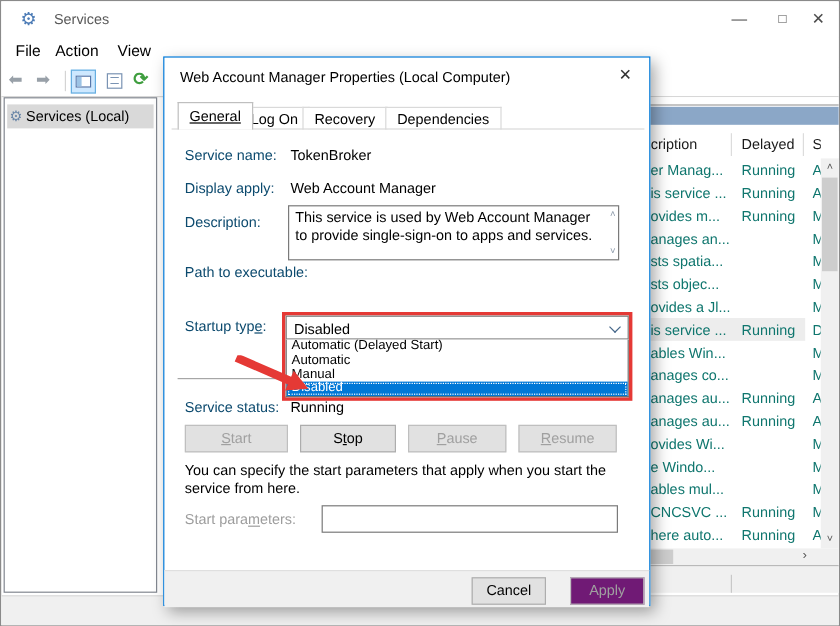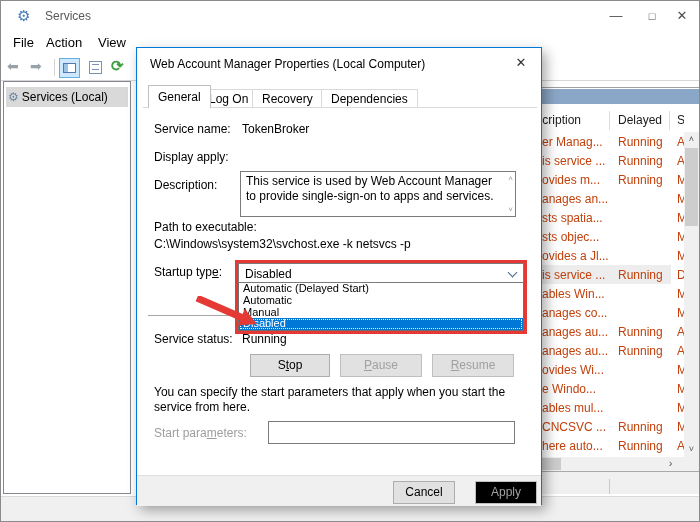--- a/index.html
+++ b/index.html
@@ -37,21 +37,21 @@
   .pane-topline { position:absolute; left:0; top:6px; width:158px; height:1px; background:#a0a0a0; }
   .pane-band { position:absolute; left:0; top:8px; width:158px; height:15px; background:#8ba7c7; }
   .lv-header { position:absolute; left:0; top:28px; width:158px; height:23px; background:#fff; color:#1a1a1a; }
   .lv-header .h-desc { position:absolute; left:1px; top:4px; width:65px; overflow:hidden; white-space:nowrap; }
   .lv-header .h-desc span { margin-left:-21px; display:inline-block; }
   .lv-header .h-status { position:absolute; left:77px; top:4px; }
   .lv-header .h-startup { position:absolute; left:136px; top:4px; width:7px; overflow:hidden; white-space:nowrap; }
   .hsep1 { position:absolute; left:68px; top:2px; width:1px; height:19px; background:#dcdcdc; }
   .hsep2 { position:absolute; left:128px; top:2px; width:1px; height:19px; background:#dcdcdc; }
   .lv-rows { position:absolute; left:0; top:51px; width:143px; }
-  .lv-row { position:relative; width:130px; height:19px; color:#c2410c;padding-left:24px; }
+  .lv-row { position:relative; width:130px; height:19px; color:#0f766e;padding-left:24px; }
   .lv-row.highlighted { background:#ededed; }
   .lv-row .c-desc { position:absolute; left:1px; top:3px; width:66px; overflow:hidden; white-space:nowrap; }
   .lv-row .c-status { position:absolute; left:77px; top:3px; }
   .lv-row .c-startup { position:absolute; left:136px; top:3px; width:7px; overflow:hidden; white-space:nowrap; }
   .vscroll { position:absolute; left:143px; top:51px; width:15px; height:325px; background:#f0f0f0; }
   .vscroll .up, .vscroll .down { position:absolute; left:0; width:15px; height:15px; text-align:center; color:#555; font-size:9px; line-height:15px; }
   .vscroll .up { top:0; } .vscroll .down { bottom:0; }
   .vscroll .thumb { position:absolute; left:1px; top:16px; width:13px; height:78px; background:#cdcdcd; }
   .hscroll { position:absolute; left:0; top:376px; width:158px; height:14px; background:#f0f0f0; }
   .hscroll .thumb { position:absolute; left:0; top:1px; width:20px; height:12px; background:#cdcdcd; }
@@ -62,24 +62,24 @@
 
   .statusbar { position:absolute; left:0; top:495px; width:100%; height:27px; background:#f0f0f0; border-top:1px solid #dadada; }
 
   
   .dialog { position:absolute; left:135px; top:33px; width:406px; height:458px; background:#fff; border:1px solid #0078d7; box-shadow:4px 5px 12px rgba(0,0,0,.35); z-index:10;margin-top:13px; }
   .dlg-title { position:absolute; left:13px; top:9px; font-size:12px; color:#000; }
   .dlg-close { position:absolute; right:0; top:0; width:40px; height:29px; text-align:center; line-height:29px; font-size:13px; color:#333; }
 
   .tabstrip { position:absolute; left:0; top:37px; width:100%; height:23px; }
   .tab { position:absolute; top:4px; height:19px; padding:2px 9px 0; background:#fff; border:1px solid #d9d9d9; border-bottom:none; font-size:12px; color:#000; }
-  .tab.active { top:0; height:23px; padding-top:4px; border-color:#bfbfbf; z-index:2; }
+  .tab.active { top:0; height:23px; padding-top:4px; border-color:#bfbfbf; z-index:2;text-decoration:underline; }
   .tab-line { position:absolute; left:6px; top:59px; width:394px; height:1px; background:#d9d9d9; }
 
-  .lbl { position:absolute; color:#000000; }
+  .lbl { position:absolute; color:#0c4a6e; }
   .lbl.gray { color:#9d9d9d; }
   .val { position:absolute; color:#000; }
 
   .desc-box { position:absolute; left:103px; top:123px; width:276px; height:46px; border:1px solid #7a7a7a; background:#fff; }
   .desc-box .txt { position:absolute; left:5px; top:2px; width:252px; line-height:15px; }
   .desc-box .sc-up, .desc-box .sc-dn { position:absolute; right:2px; font-size:8px; color:#8e9bab; }
   .desc-box .sc-up { top:2px; } .desc-box .sc-dn { bottom:2px; }
 
   
   .red-wrap { position:absolute; left:98px; top:212px; width:292px; border:3px solid #e53935; background:#fff; z-index:5; }
@@ -95,21 +95,21 @@
 
   .svc-btn { position:absolute; top:306px; height:23px; background:#e1e1e1; border:1px solid #adadad; text-align:center; font-size:12px; color:#000; line-height:21px; }
   .svc-btn.disabled { color:#a0a0a0; border-color:#bfbfbf; }
   .note { position:absolute; left:17px; top:337px; width:372px; line-height:15px; }
   .param-box { position:absolute; left:131px; top:373px; width:247px; height:23px; border:1px solid #7a7a7a; background:#fff; padding:3px 5px; font-size:12px; }
 
   .dlg-footer { position:absolute; left:0; top:427px; width:100%; height:31px; background:#f0f0f0; border-top:1px solid #dfdfdf; }
   .ok-redbox { position:absolute; left:157px; top:-5px; width:89px; height:31px; border:3px solid #e53935; }
   .btn-ok { position:absolute; left:3px; top:2px; width:77px; height:22px; background:#e1e1e1; border:2px solid #0078d7; text-align:center; line-height:18px; }
   .btn-cancel { position:absolute; left:256px; top:5px; width:62px; height:23px; background:#e1e1e1; border:1px solid #adadad; text-align:center; line-height:21px; }
-  .btn-apply { position:absolute; left:338px; top:5px; width:62px; height:23px; background:#000000; border:1px solid #bfbfbf; text-align:center; line-height:21px; color:#a0a0a0; }
+  .btn-apply { position:absolute; left:338px; top:5px; width:62px; height:23px; background:#701a75; border:1px solid #bfbfbf; text-align:center; line-height:21px; color:#a0a0a0; }
 </style>
 </head>
 <body>
 
 <div id="stage">
 
   <div class="titlebar">
     <span class="app-icon">⚙</span>
     <span class="app-title">Services</span>
     <span class="winctl min">—</span>
@@ -267,30 +267,30 @@
       <span class="tab" style="left:62px">Log On</span>
       <span class="tab" style="left:115px">Recovery</span>
       <span class="tab" style="left:184px">Dependencies</span>
     </div>
     <div class="tab-line"></div>
 
     <span class="lbl" style="left:17px; top:74px">Service name:</span>
     <span class="val" style="left:105px; top:74px">TokenBroker</span>
 
     <span class="lbl" style="left:17px; top:102px">Display apply:</span>
+    <span class="val" style="left:105px; top:102px">Web Account Manager</span>
 
     <span class="lbl" style="left:17px; top:130px">Description:</span>
     <div class="desc-box">
       <span class="txt">This service is used by Web Account Manager to provide single-sign-on to apps and services.</span>
       <span class="sc-up">˄</span>
       <span class="sc-dn">˅</span>
     </div>
 
     <span class="lbl" style="left:17px; top:172px">Path to executable:</span>
-    <span class="val" style="left:17px; top:189px">C:\Windows\system32\svchost.exe -k netsvcs -p</span>
 
     <span class="lbl" style="left:17px; top:217px">Startup typ<u>e</u>:</span>
 
     <div class="red-wrap">
       <div class="combo">
         <span class="cv">Disabled</span>
         <span class="chev"></span>
       </div>
       <div class="ddlist">
           <div class="dd-item">
@@ -310,20 +310,21 @@
 
     <div class="sep-line"></div>
 
     <svg class="red-arrow" width="66" height="36">
       <polygon points="0.6,5.2 44.8,24.4 42.6,29.5 62,28 49.8,12.9 47.6,18.0 3.4,-1.2" fill="#e53935"></polygon>
     </svg>
 
     <span class="lbl" style="left:17px; top:284px">Service status:</span>
     <span class="val" style="left:105px; top:284px">Running</span>
 
+    <span class="svc-btn disabled" style="left:17px;  width:86px"><u>S</u>tart</span>
     <span class="svc-btn" style="left:113px; width:80px">S<u>t</u>op</span>
     <span class="svc-btn disabled" style="left:203px; width:82px"><u>P</u>ause</span>
     <span class="svc-btn disabled" style="left:295px; width:82px"><u>R</u>esume</span>
 
     <div class="note">You can specify the start parameters that apply when you start the service from here.</div>
 
     <span class="lbl gray" style="left:17px; top:378px">Start para<u>m</u>eters:</span>
     <div class="param-box"></div>
 
     <div class="dlg-footer">

